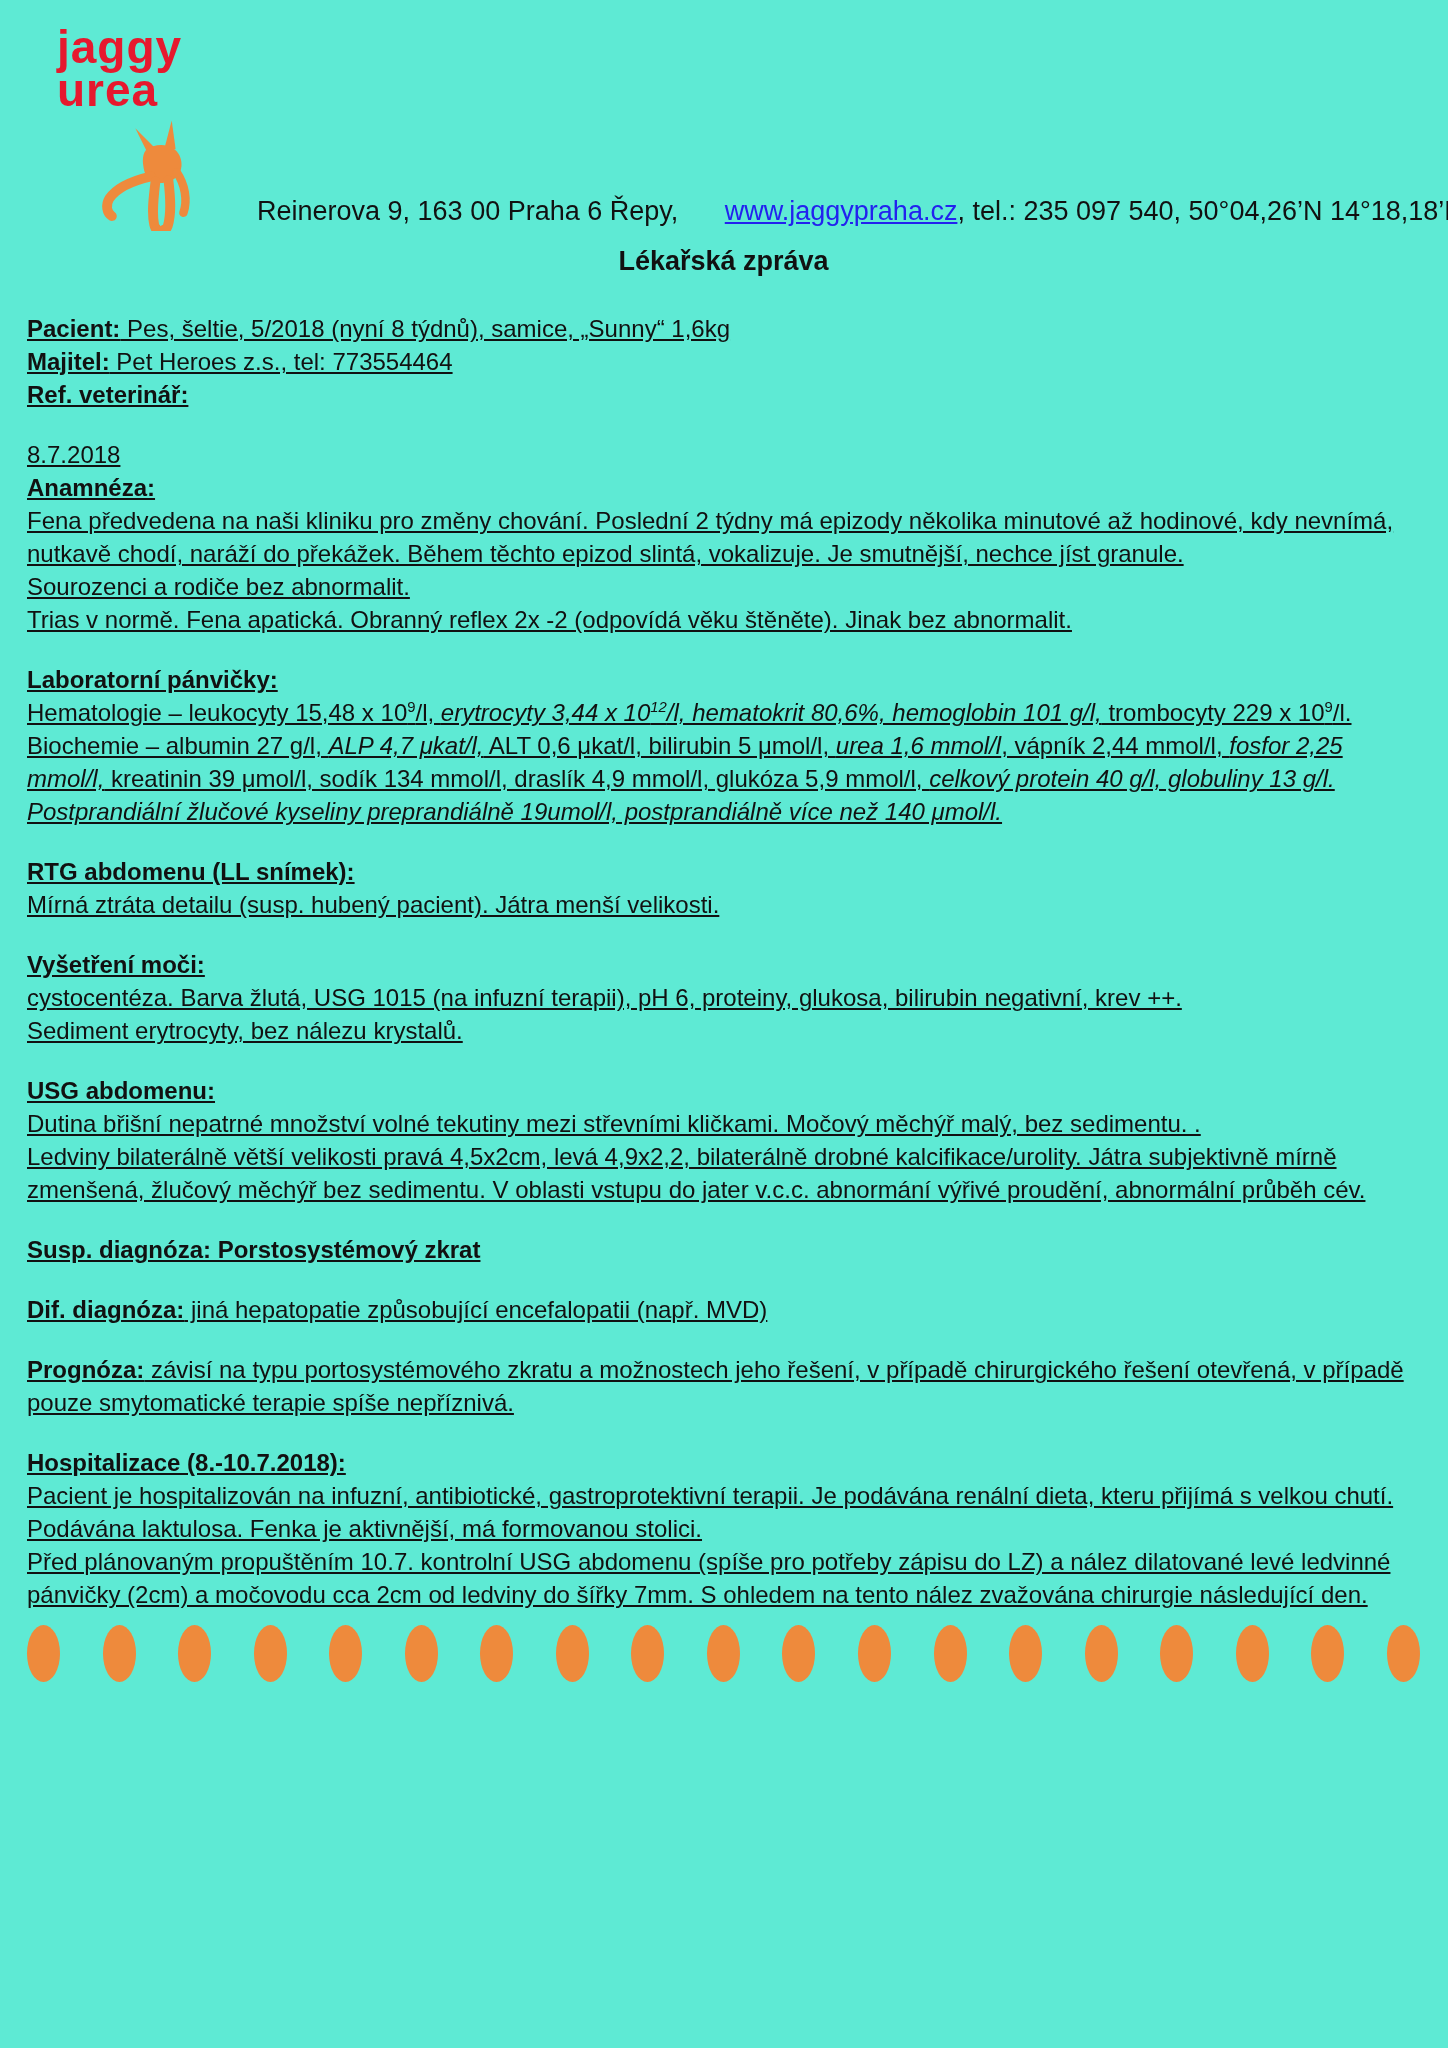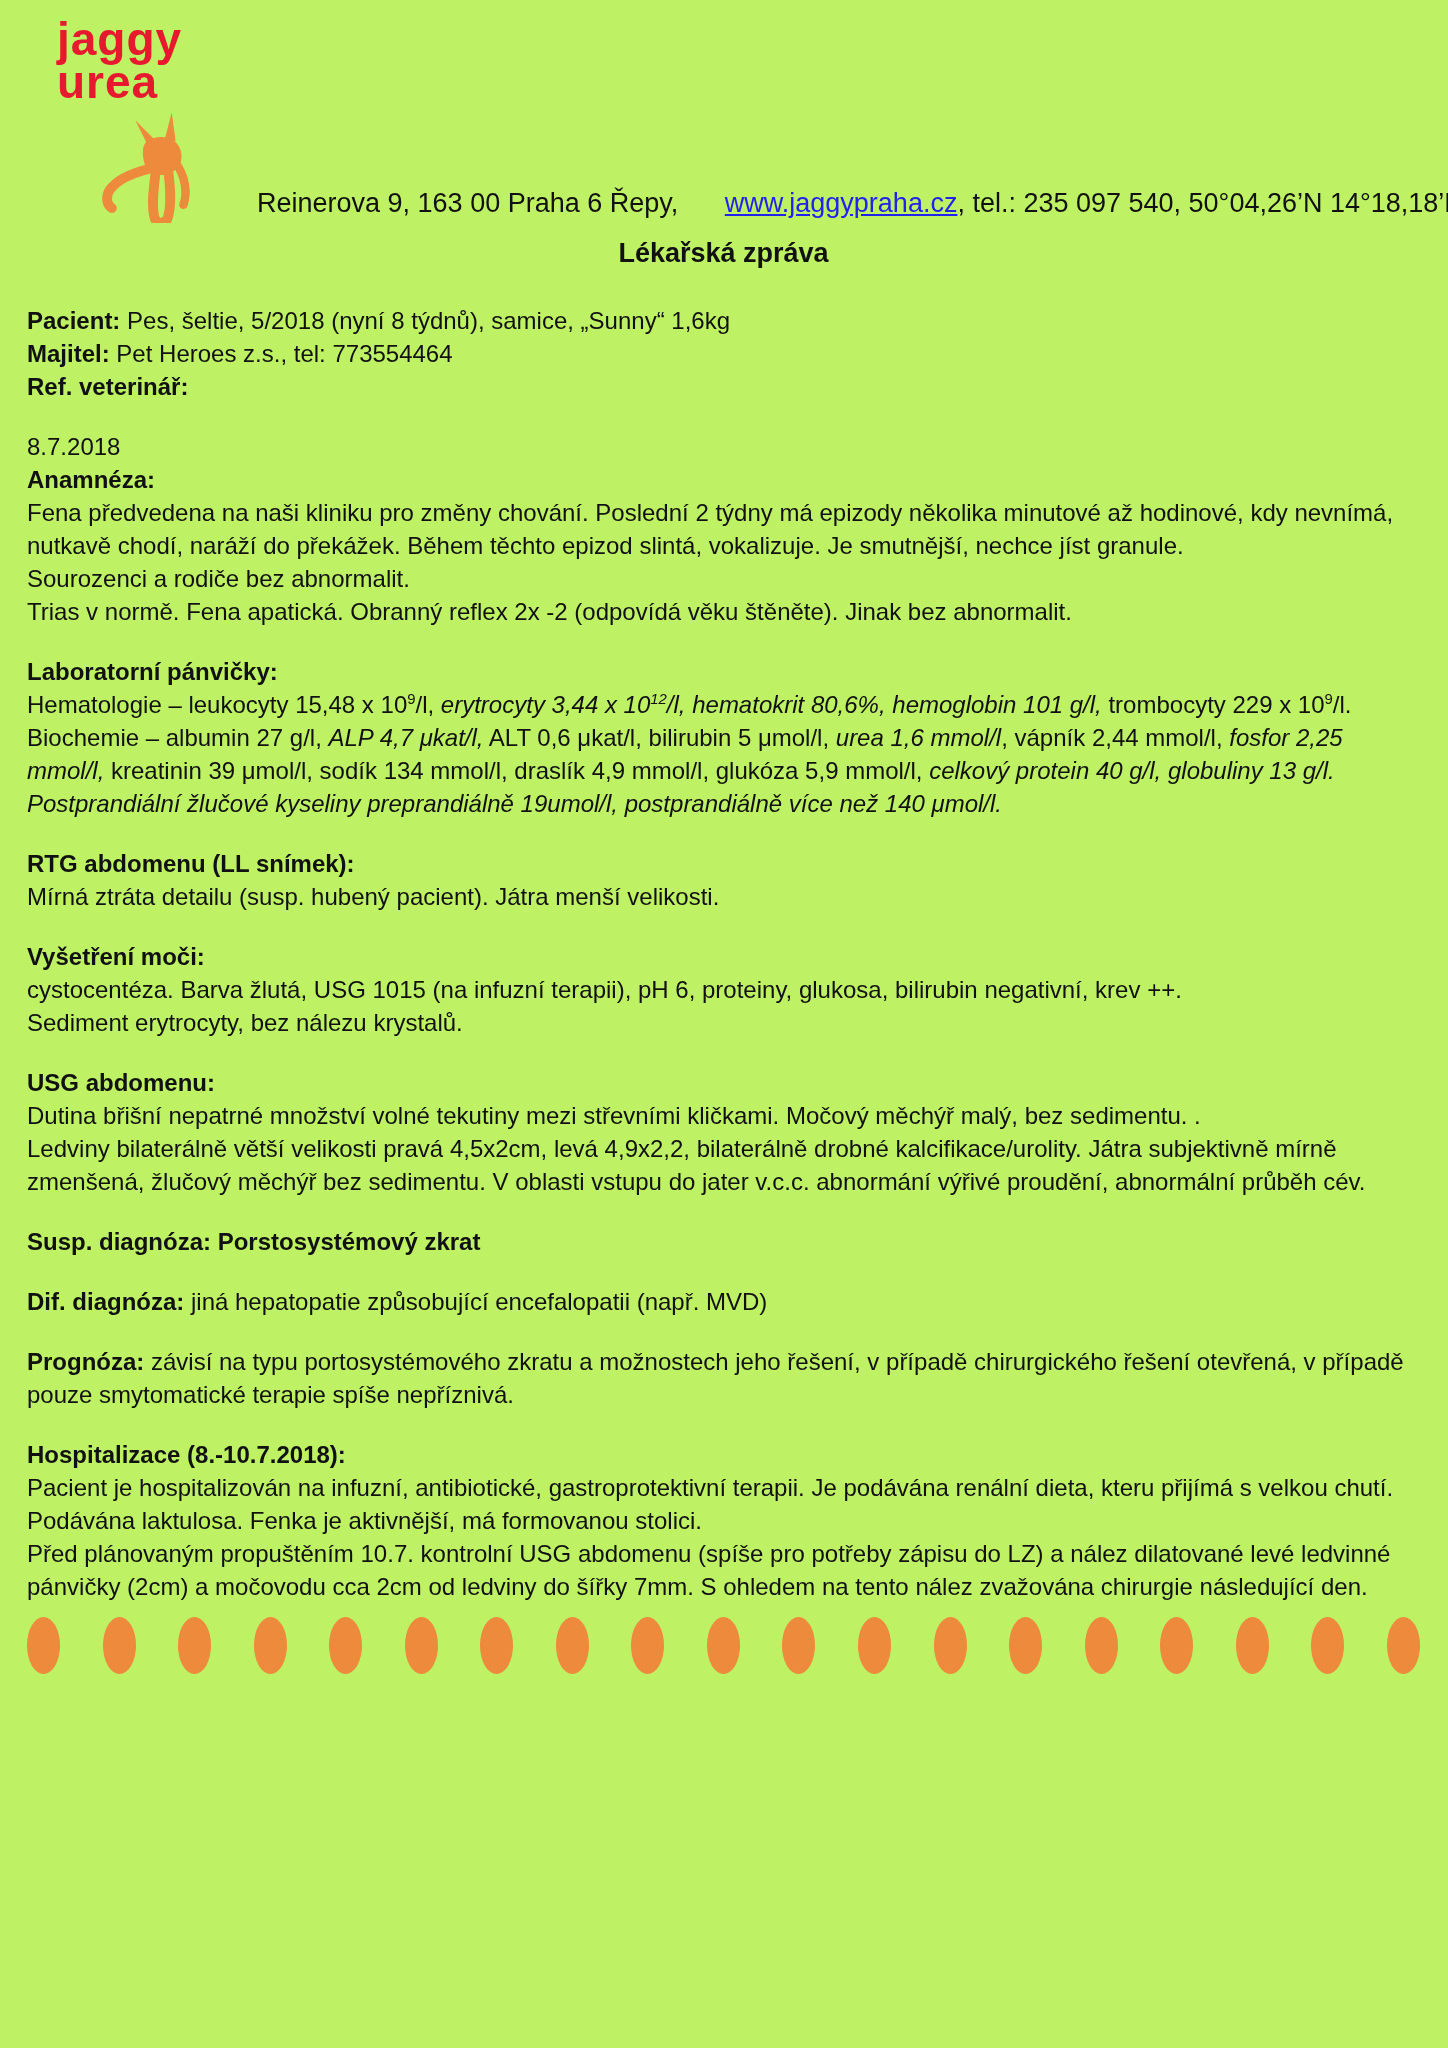--- a/index.html
+++ b/index.html
@@ -1,24 +1,24 @@
 <!DOCTYPE html>
 <html lang="cs" style="--brand-red: #e6192e; --brand-orange: #ee8a3c; --link-blue: #2222ee;"><head>
 <meta charset="utf-8">
 <style>
   html,body{margin:0;padding:0;background:#ffffff;}
   .page{
     position:relative;
     width:1448px;height:2048px;
-    background:#bef264;
+    background:#5eead4;
     overflow:hidden;
     font-family:"Liberation Sans","DejaVu Sans",sans-serif;
     color:#111;
     box-sizing:border-box;
-    padding:0 28px 0 27px;
+    padding:8px 28px 0 27px;
   }
   
   .header{display:flex;align-items:flex-end;padding-top:18px;}
   .logo-col{margin-left:30px;width:200px;flex:0 0 auto;}
   .logo-word{
     color:var(--brand-red,#e6192e);
     font-weight:bold;
     font-size:46px;
     line-height:0.94;
     letter-spacing:1px;
@@ -34,21 +34,21 @@
   .link{color:var(--link-blue,#2222ee);text-decoration:underline;cursor:pointer;margin-left:39px;}
   
   .title{
     margin:14px 0 0 0;
     text-align:center;
     font-size:27px;
     font-weight:bold;
     line-height:33px;
   }
   
-  .report{display:block;margin-top:34px;}
+  .report{display:block;margin-top:34px;text-decoration:underline;}
   .block{font-size:24px;line-height:33px;}
   .block.gap{margin-top:27px;}
   .b{font-weight:bold;}
   .i{font-style:italic;}
   sup{font-size:0.62em;line-height:0;}
   
   .dots{
     margin-top:14px;
     display:flex;
     justify-content:space-between;

